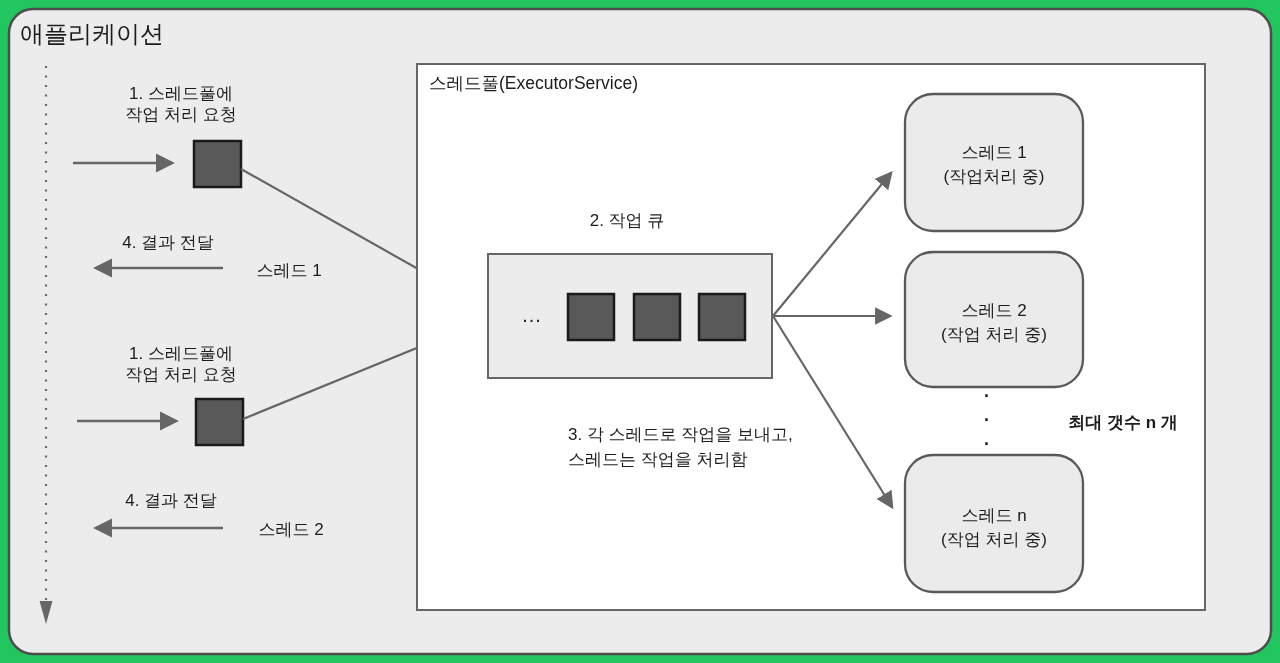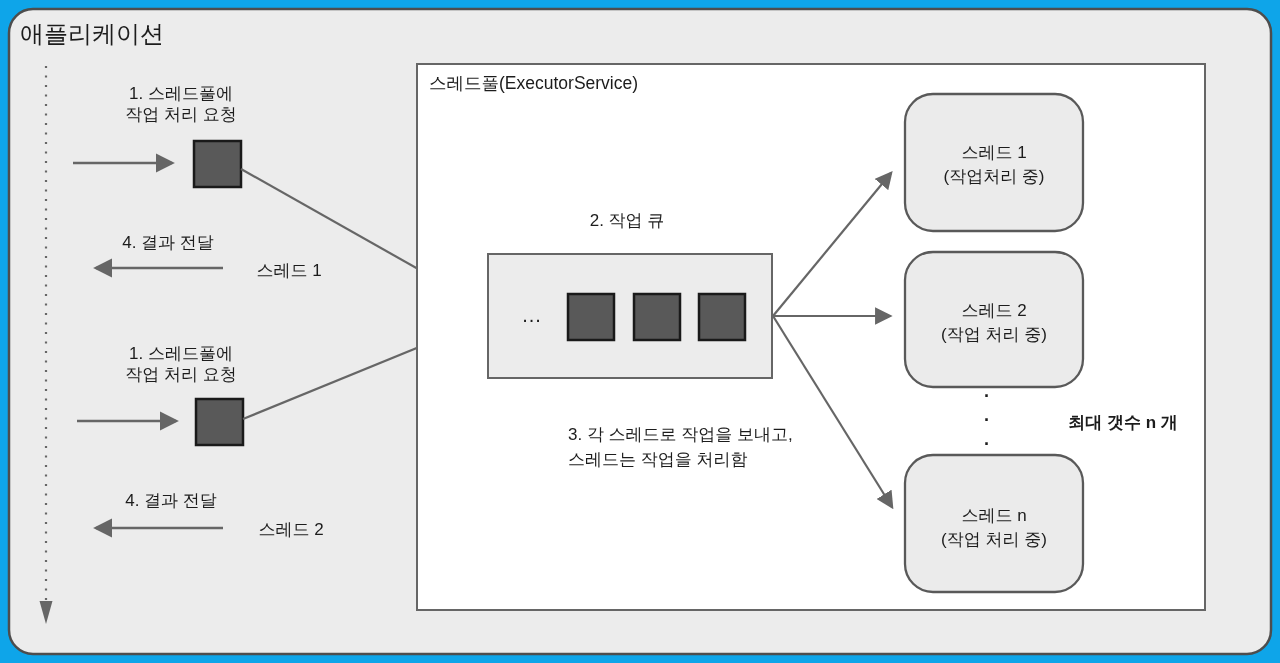--- a/index.html
+++ b/index.html
@@ -1,16 +1,16 @@
 <!DOCTYPE html>
 <html><head>
 <meta charset="utf-8">
 <style>
   html,body{margin:0;padding:0;background:#ffffff;}
-  .stage{position:relative;width:1280px;height:663px;background:#0ea5e9;overflow:hidden;}
+  .stage{position:relative;width:1280px;height:663px;background:#22c55e;overflow:hidden;}
   svg text{font-family:"Liberation Sans","DejaVu Sans",sans-serif;fill:#1c1c1c;}
   .lbl{font-size:17px;}
   .app-title{font-size:24px;}
   .pool-title{font-size:17.5px;}
   .bold{font-weight:bold;}
   .ellipsis{font-size:20px;letter-spacing:1px;}
   .vdot{font-size:18px;font-weight:bold;}
 </style>
 </head>
 <body>

